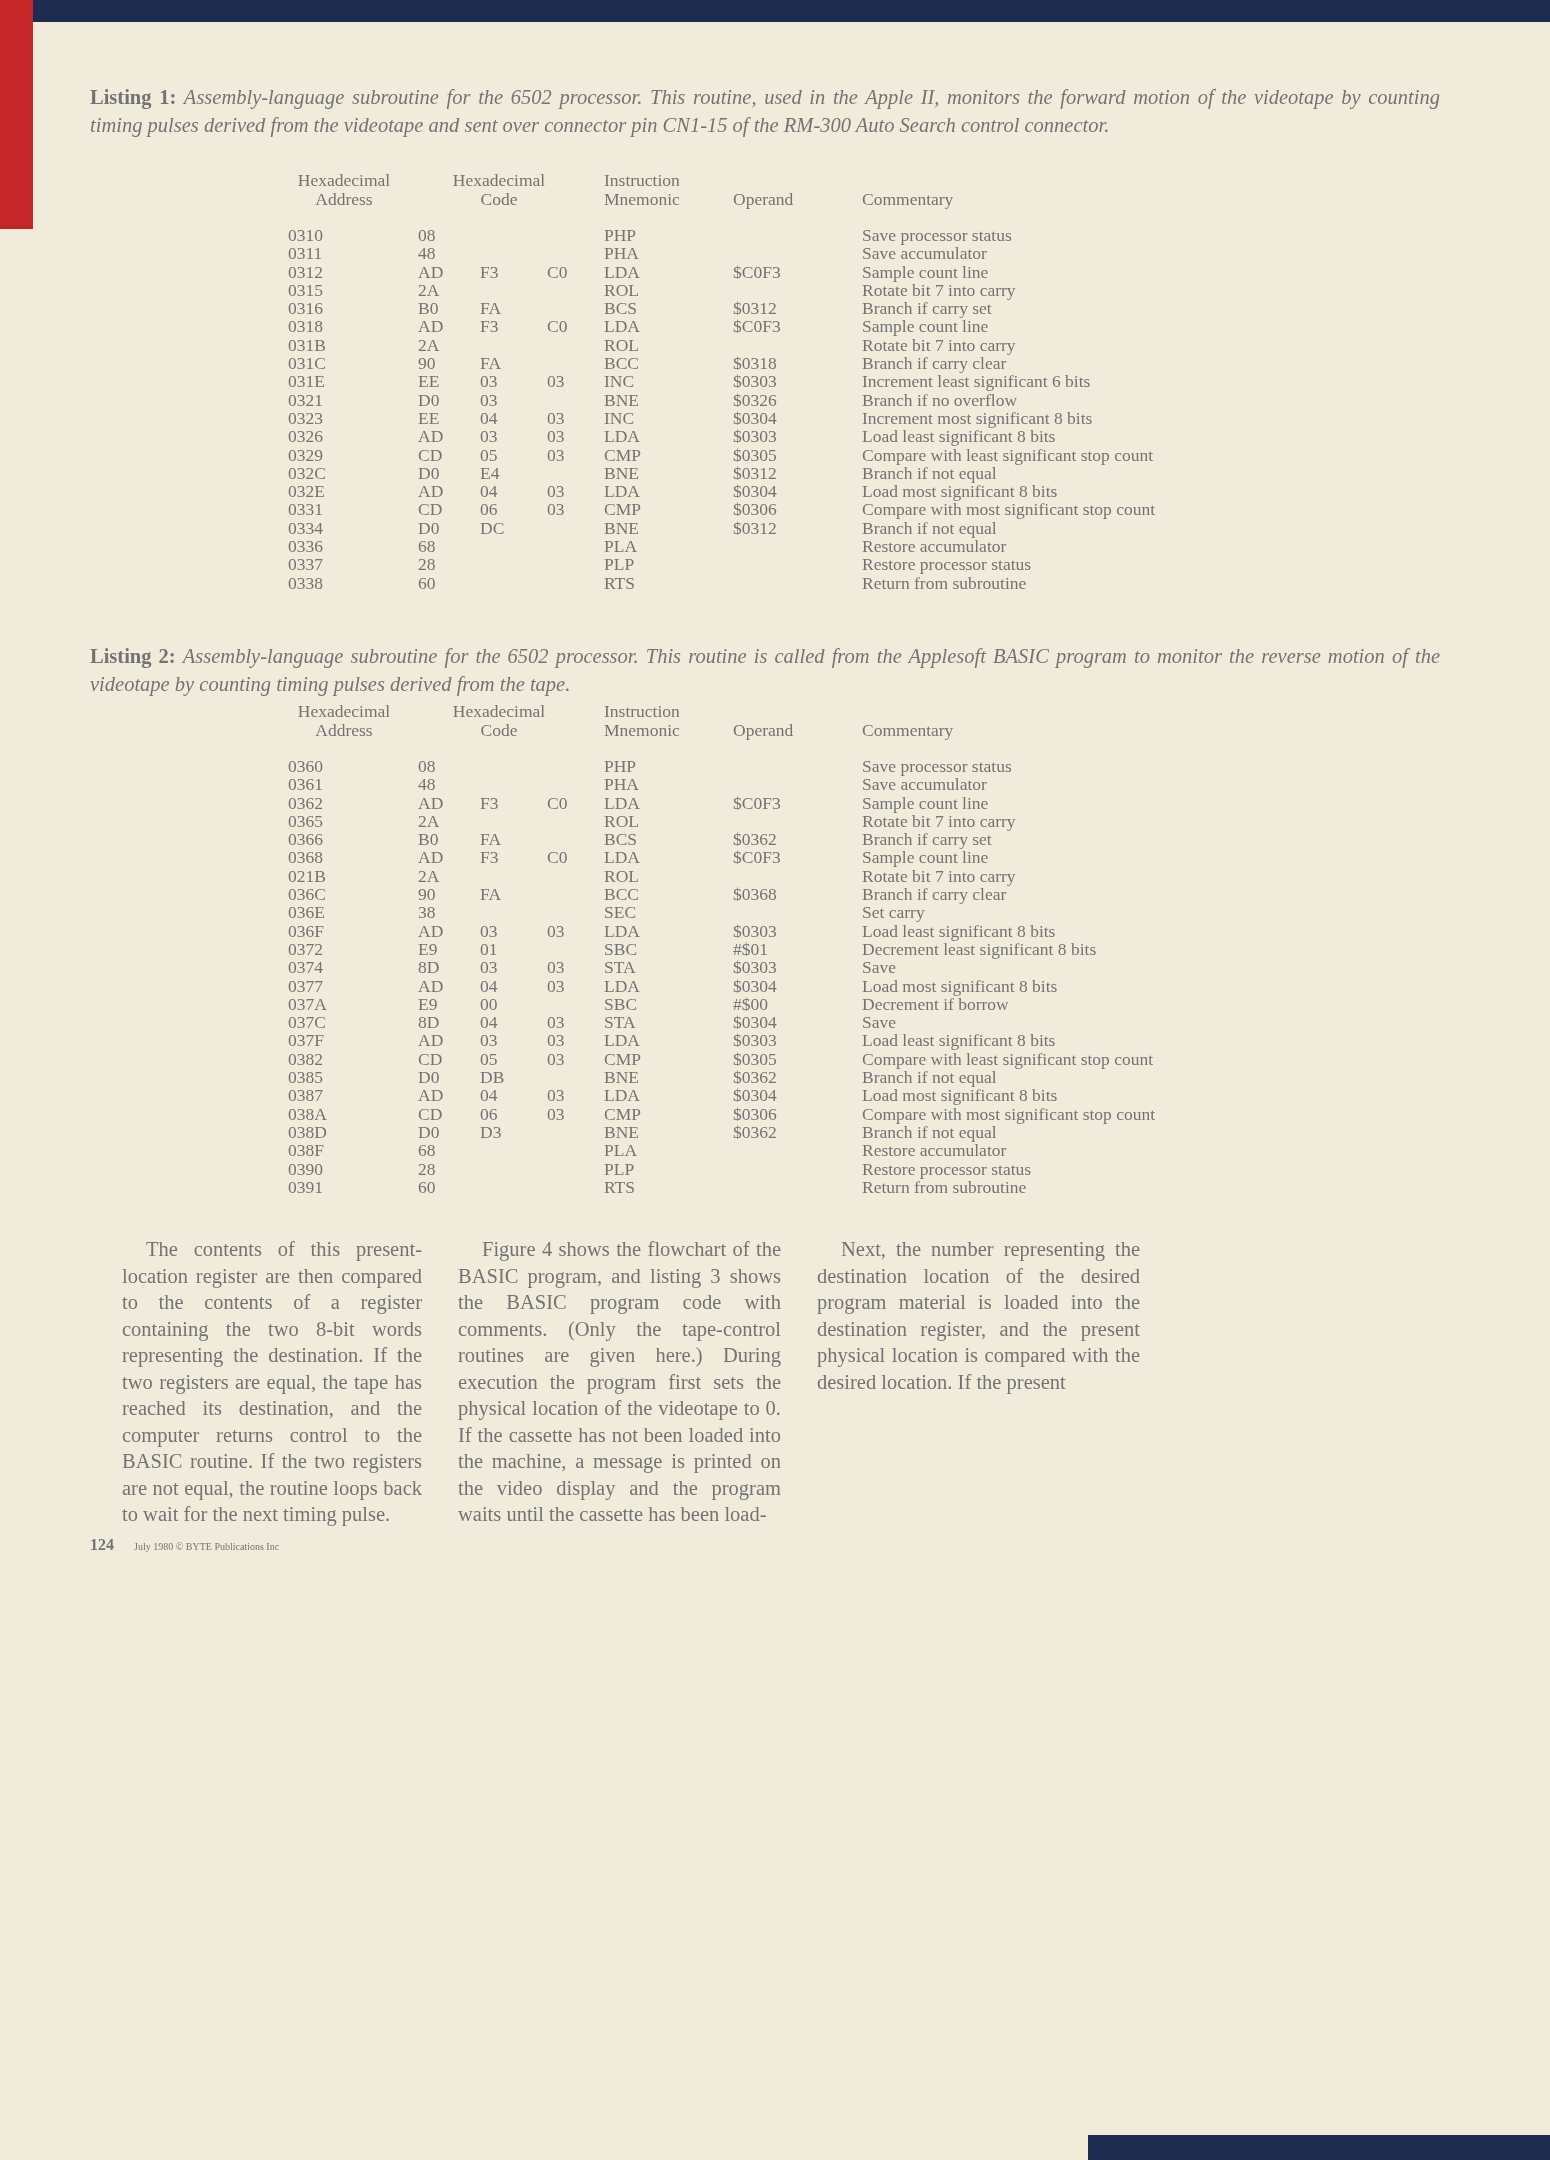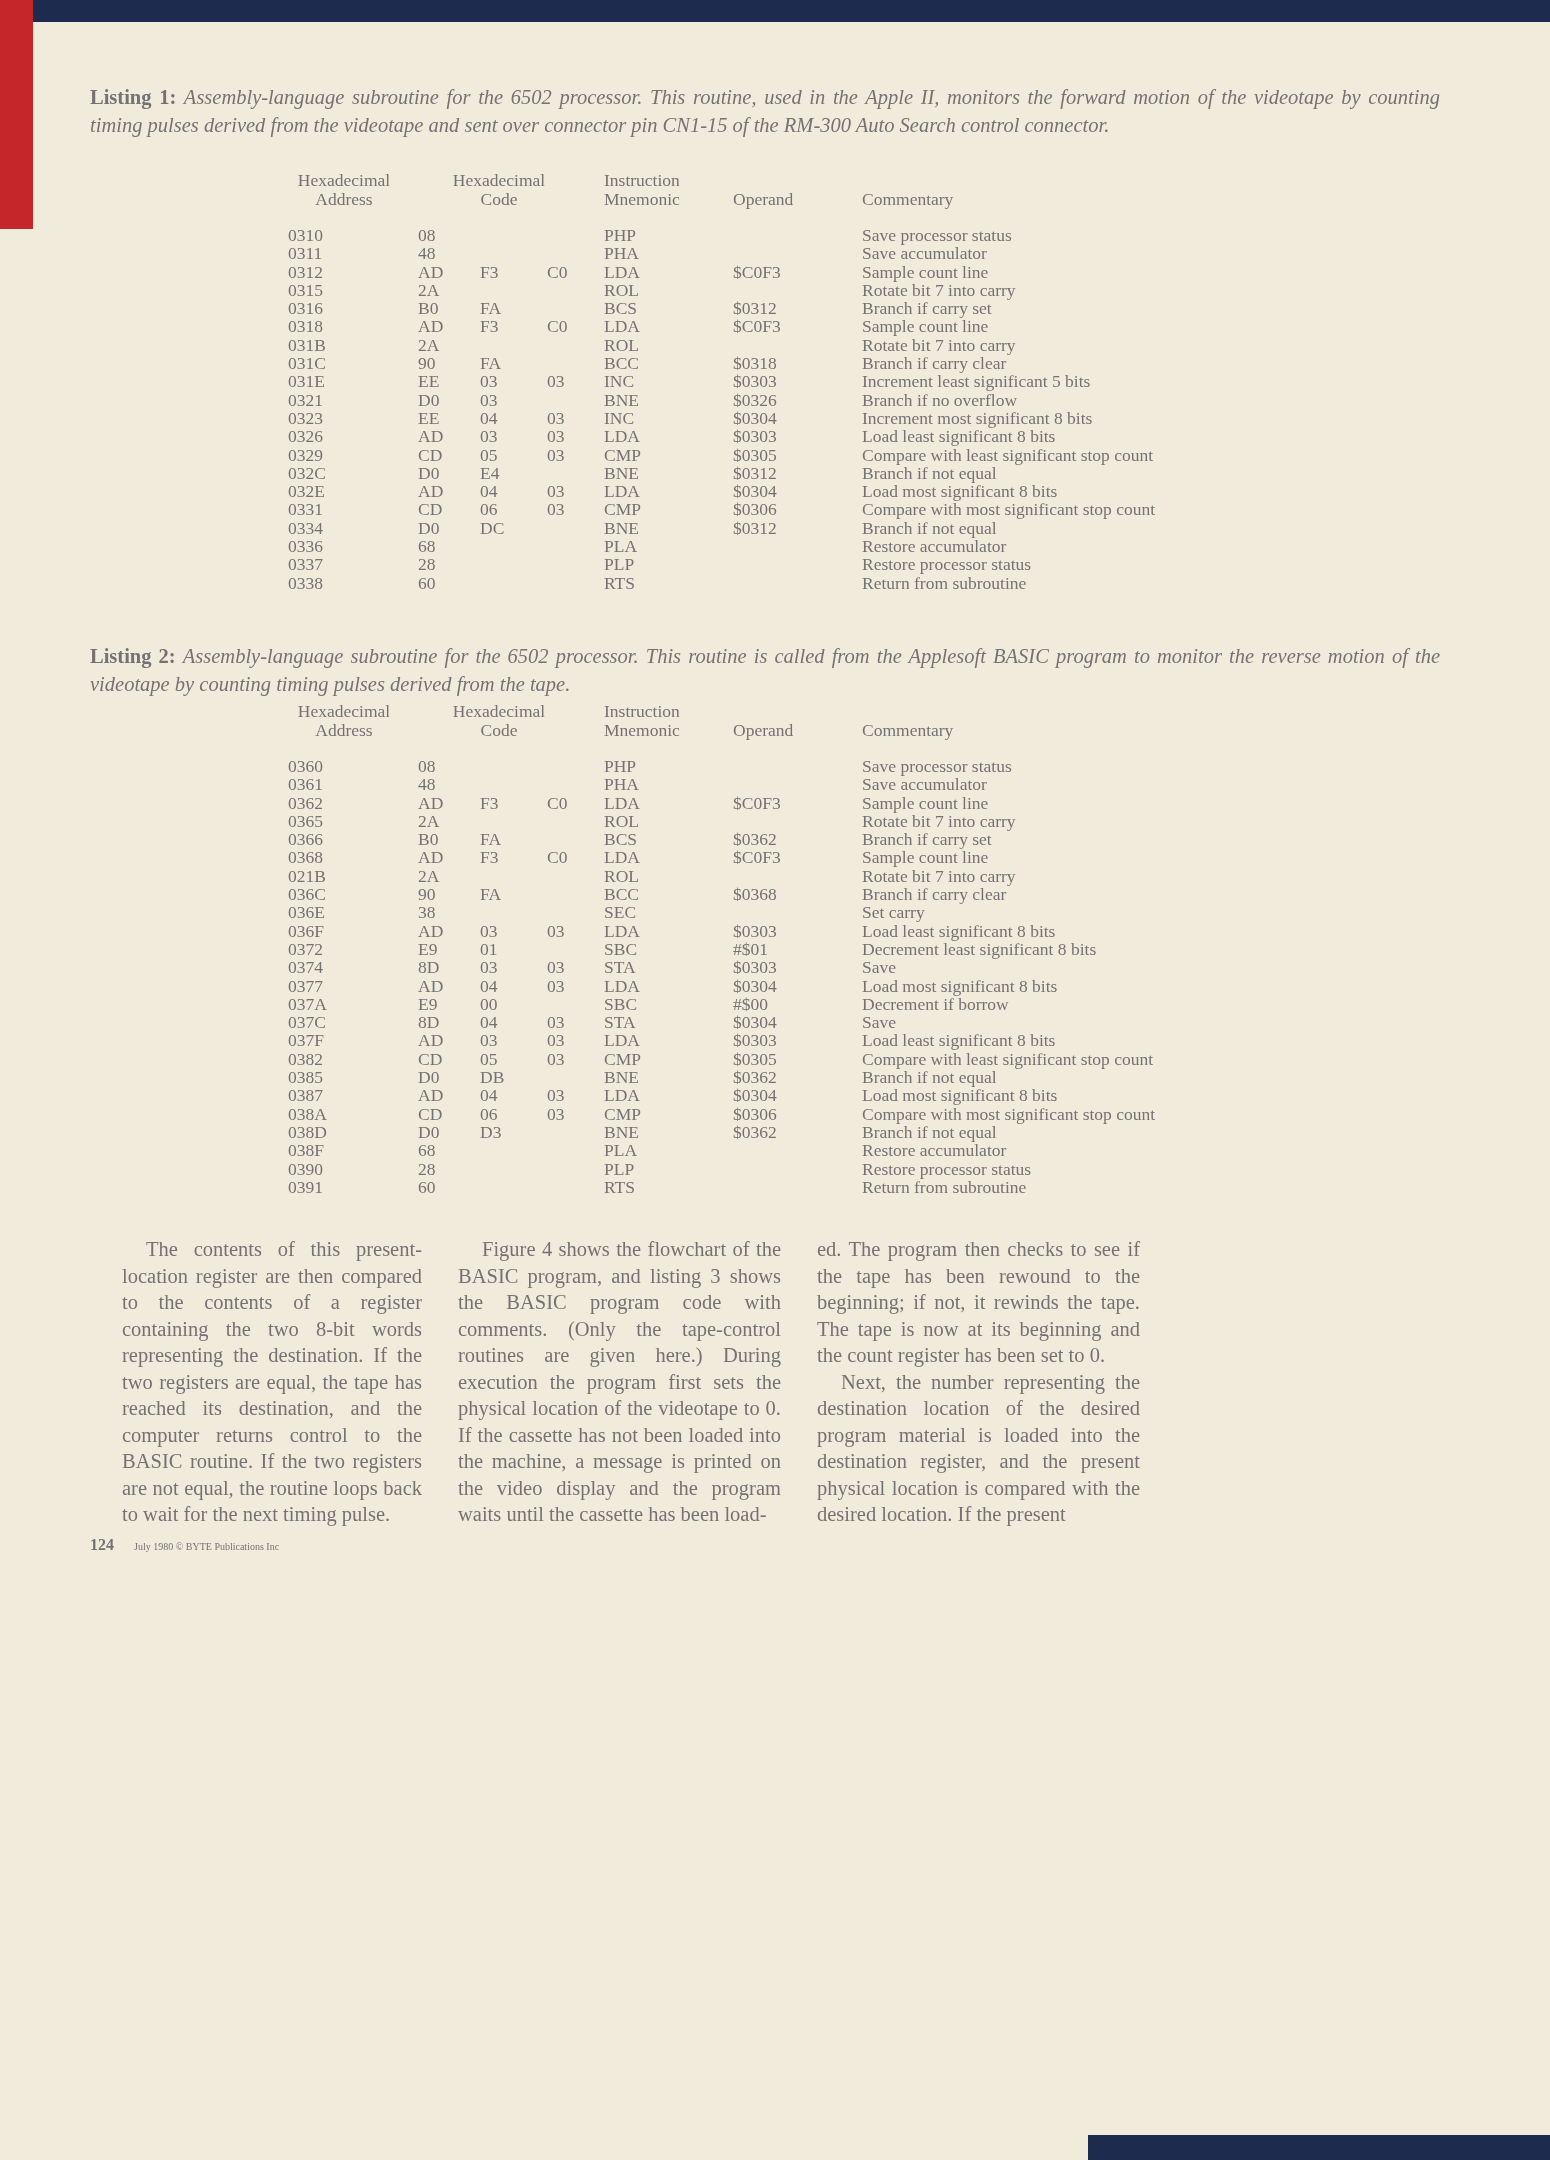--- a/index.html
+++ b/index.html
@@ -196,21 +196,21 @@
           <span>$0318</span>
           <span>Branch if carry clear</span>
         </div>
         <div class="trow">
           <span>031E</span>
           <span>EE</span>
           <span>03</span>
           <span>03</span>
           <span>INC</span>
           <span>$0303</span>
-          <span>Increment least significant 5 bits</span>
+          <span>Increment least significant 6 bits</span>
         </div>
         <div class="trow">
           <span>0321</span>
           <span>D0</span>
           <span>03</span>
           <span></span>
           <span>BNE</span>
           <span>$0326</span>
           <span>Branch if no overflow</span>
         </div>
@@ -554,21 +554,20 @@
   </div>
 
   <div class="body-text">
     <div class="bcol bcol-1">
       <p class="indent">The contents of this present-location register are then compared to the contents of a register containing the two 8-bit words representing the destination. If the two registers are equal, the tape has reached its destination, and the computer returns control to the BASIC routine. If the two registers are not equal, the routine loops back to wait for the next timing pulse.</p>
     </div>
     <div class="bcol bcol-2">
       <p class="indent">Figure 4 shows the flowchart of the BASIC program, and listing 3 shows the BASIC program code with comments. (Only the tape-control routines are given here.) During execution the program first sets the physical location of the videotape to 0. If the cassette has not been loaded into the machine, a message is printed on the video display and the program waits until the cassette has been load-</p>
     </div>
     <div class="bcol bcol-3">
-      <p>ed. The program then checks to see if the tape has been rewound to the beginning; if not, it rewinds the tape. The tape is now at its beginning and the count register has been set to 0.</p>
       <p class="indent">Next, the number representing the destination location of the desired program material is loaded into the destination register, and the present physical location is compared with the desired location. If the present</p>
     </div>
   </div>
 
   <div class="footer">
     <span class="page-num">124</span>
     <span class="footer-text">July 1980 © BYTE Publications Inc</span>
   </div>
 
 </div>

